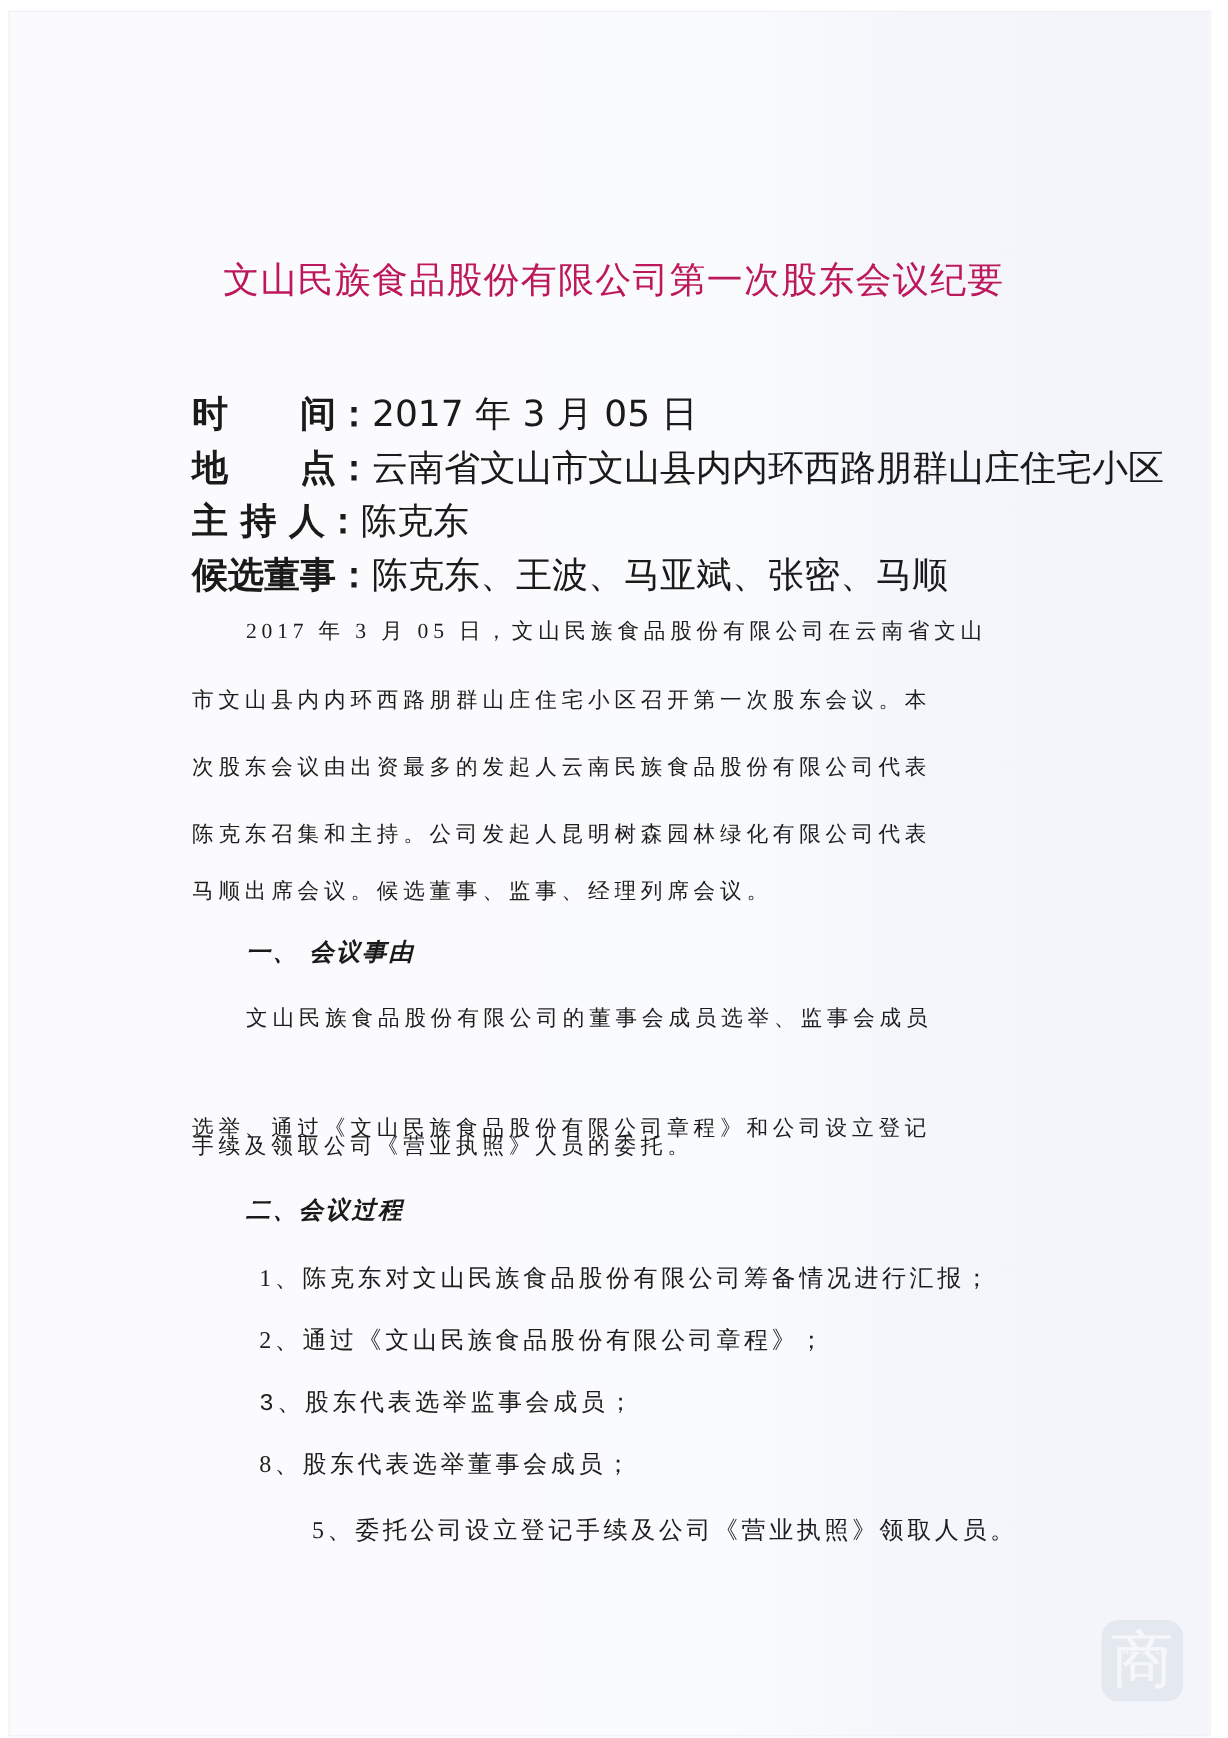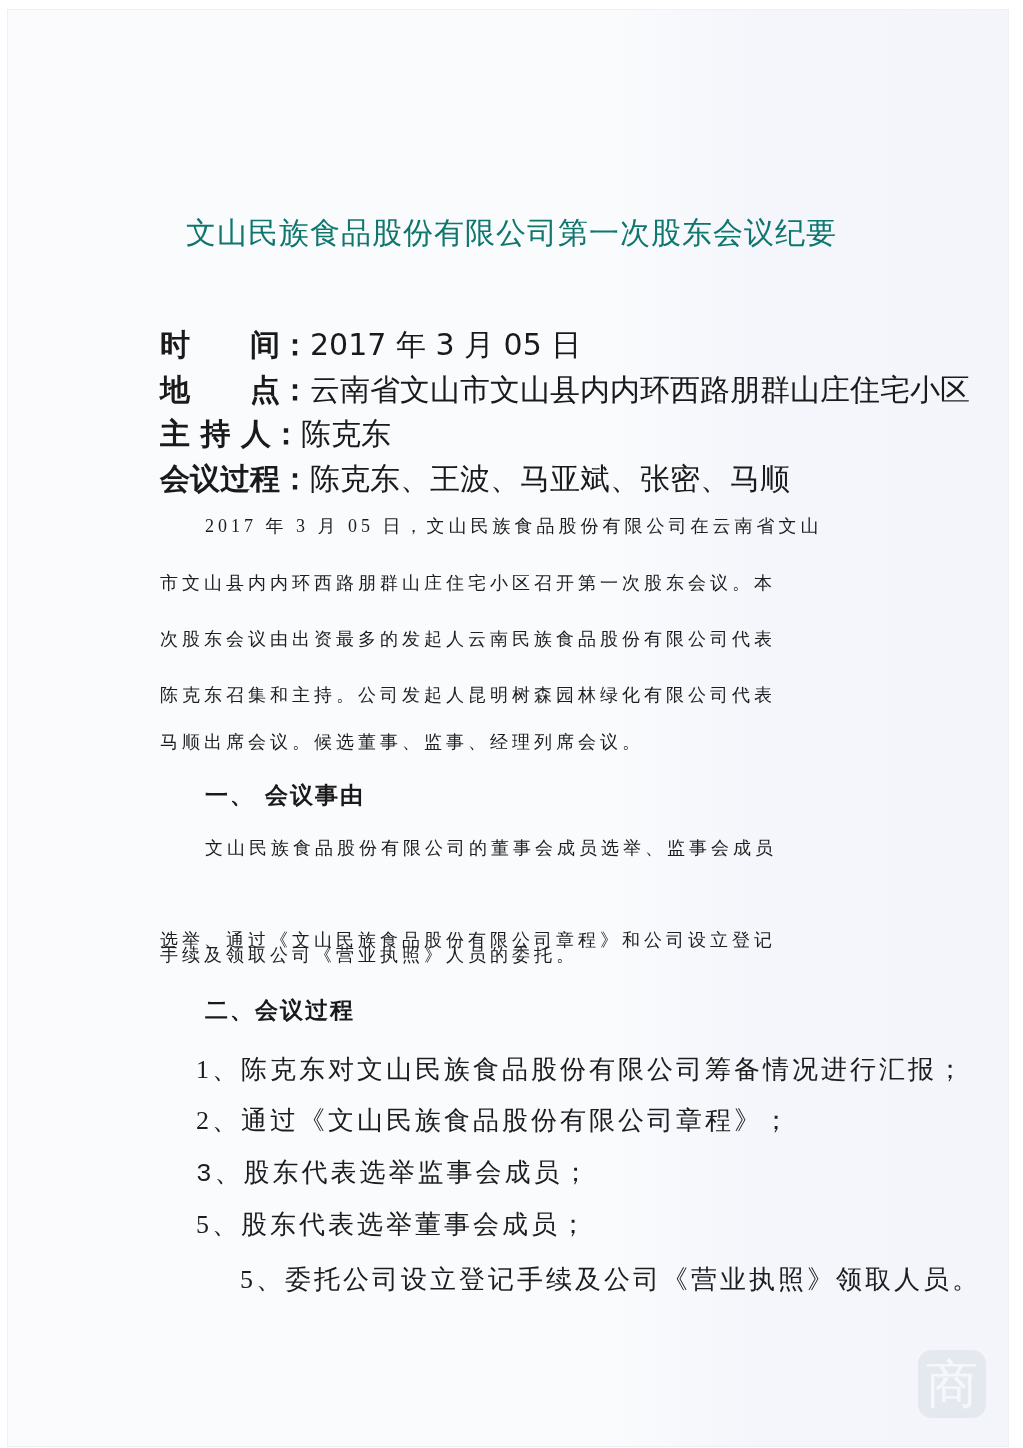--- a/index.html
+++ b/index.html
@@ -22,21 +22,21 @@
     color: #1f1f1f;
   }
   .title {
     position: absolute;
     left: 0;
     width: 1023px;
     top: 213px;
     text-align: center;
     font-size: 30px;
     letter-spacing: 1px;
-    color: #0f766e;
+    color: #be185d;
   }
   .meta-line {
     position: absolute;
     left: 160px;
     font-size: 30px;
     font-family: "DejaVu Sans", "Liberation Sans", sans-serif;
     white-space: nowrap;
     color: #1a1a1a;
   }
   .meta-label {
@@ -52,31 +52,32 @@
     left: 160px;
     font-size: 18px;
     white-space: nowrap;
     letter-spacing: 4px;
     color: #1d1d1d;
   }
   .indent { left: 205px; }
   .heading {
     position: absolute;
     left: 205px;
-    font-size: 23px;
+    font-size: 20px;
     font-weight: bold;
     font-family: "DejaVu Sans", "Liberation Sans", sans-serif;
     white-space: nowrap;
     color: #1a1a1a;
     letter-spacing: 2px;
+    font-style: italic;
   }
   .list-item {
     position: absolute;
-    left: 196px;
-    font-size: 26px;
+    left: 216px;
+    font-size: 20px;
     white-space: nowrap;
     letter-spacing: 3px;
     color: #1d1d1d;
   }
   .watermark {
     position: absolute;
     left: 918px;
     top: 1350px;
     width: 68px;
     height: 68px;
@@ -115,37 +116,37 @@
 <div class="meta-line" style="top:325px;">
   <span class="meta-label">时　　间：</span><span class="meta-value">2017 年 3 月 05 日</span>
 </div>
 <div class="meta-line" style="top:370px;">
   <span class="meta-label">地　　点：</span><span class="meta-value">云南省文山市文山县内内环西路朋群山庄住宅小区</span>
 </div>
 <div class="meta-line" style="top:414px;">
   <span class="meta-label">主 持 人：</span><span class="meta-value bold">陈克东</span>
 </div>
 <div class="meta-line" style="top:459px;">
-  <span class="meta-label">会议过程：</span><span class="meta-value bold">陈克东、王波、马亚斌、张密、马顺</span>
+  <span class="meta-label">候选董事：</span><span class="meta-value bold">陈克东、王波、马亚斌、张密、马顺</span>
 </div>
 
 <div class="body-line indent" style="top:514px;">2017 年 3 月 05 日，文山民族食品股份有限公司在云南省文山</div>
 <div class="body-line" style="top:571px;">市文山县内内环西路朋群山庄住宅小区召开第一次股东会议。本</div>
 <div class="body-line" style="top:627px;">次股东会议由出资最多的发起人云南民族食品股份有限公司代表</div>
 <div class="body-line" style="top:683px;">陈克东召集和主持。公司发起人昆明树森园林绿化有限公司代表</div>
 <div class="body-line" style="top:730px;">马顺出席会议。候选董事、监事、经理列席会议。</div>
 
 <div class="heading" style="top:780px;">一、 会议事由</div>
 <div class="body-line indent" style="top:836px;">文山民族食品股份有限公司的董事会成员选举、监事会成员</div>
 <div class="body-line" style="top:928px;">选举、通过《文山民族食品股份有限公司章程》和公司设立登记</div>
 <div class="body-line" style="top:943px;">手续及领取公司《营业执照》人员的委托。</div>
 
 <div class="heading" style="top:995px;">二、会议过程</div>
 <div class="list-item" style="top:1052px;">1、陈克东对文山民族食品股份有限公司筹备情况进行汇报；</div>
 <div class="list-item" style="top:1103px;">2、通过《文山民族食品股份有限公司章程》；</div>
 <div class="list-item" style="top:1155px;font-family:Liberation Mono, monospace;">3、股东代表选举监事会成员；</div>
-<div class="list-item" style="top:1207px;">5、股东代表选举董事会成员；</div>
+<div class="list-item" style="top:1207px;">8、股东代表选举董事会成员；</div>
 <div class="list-item" style="top:1262px;margin-left:44px;">5、委托公司设立登记手续及公司《营业执照》领取人员。</div>
 
 <div class="watermark">
   <div class="watermark-glyph">商</div>
   <div class="watermark-text">YN21ST.CN</div>
 </div>
 
 </body></html>

